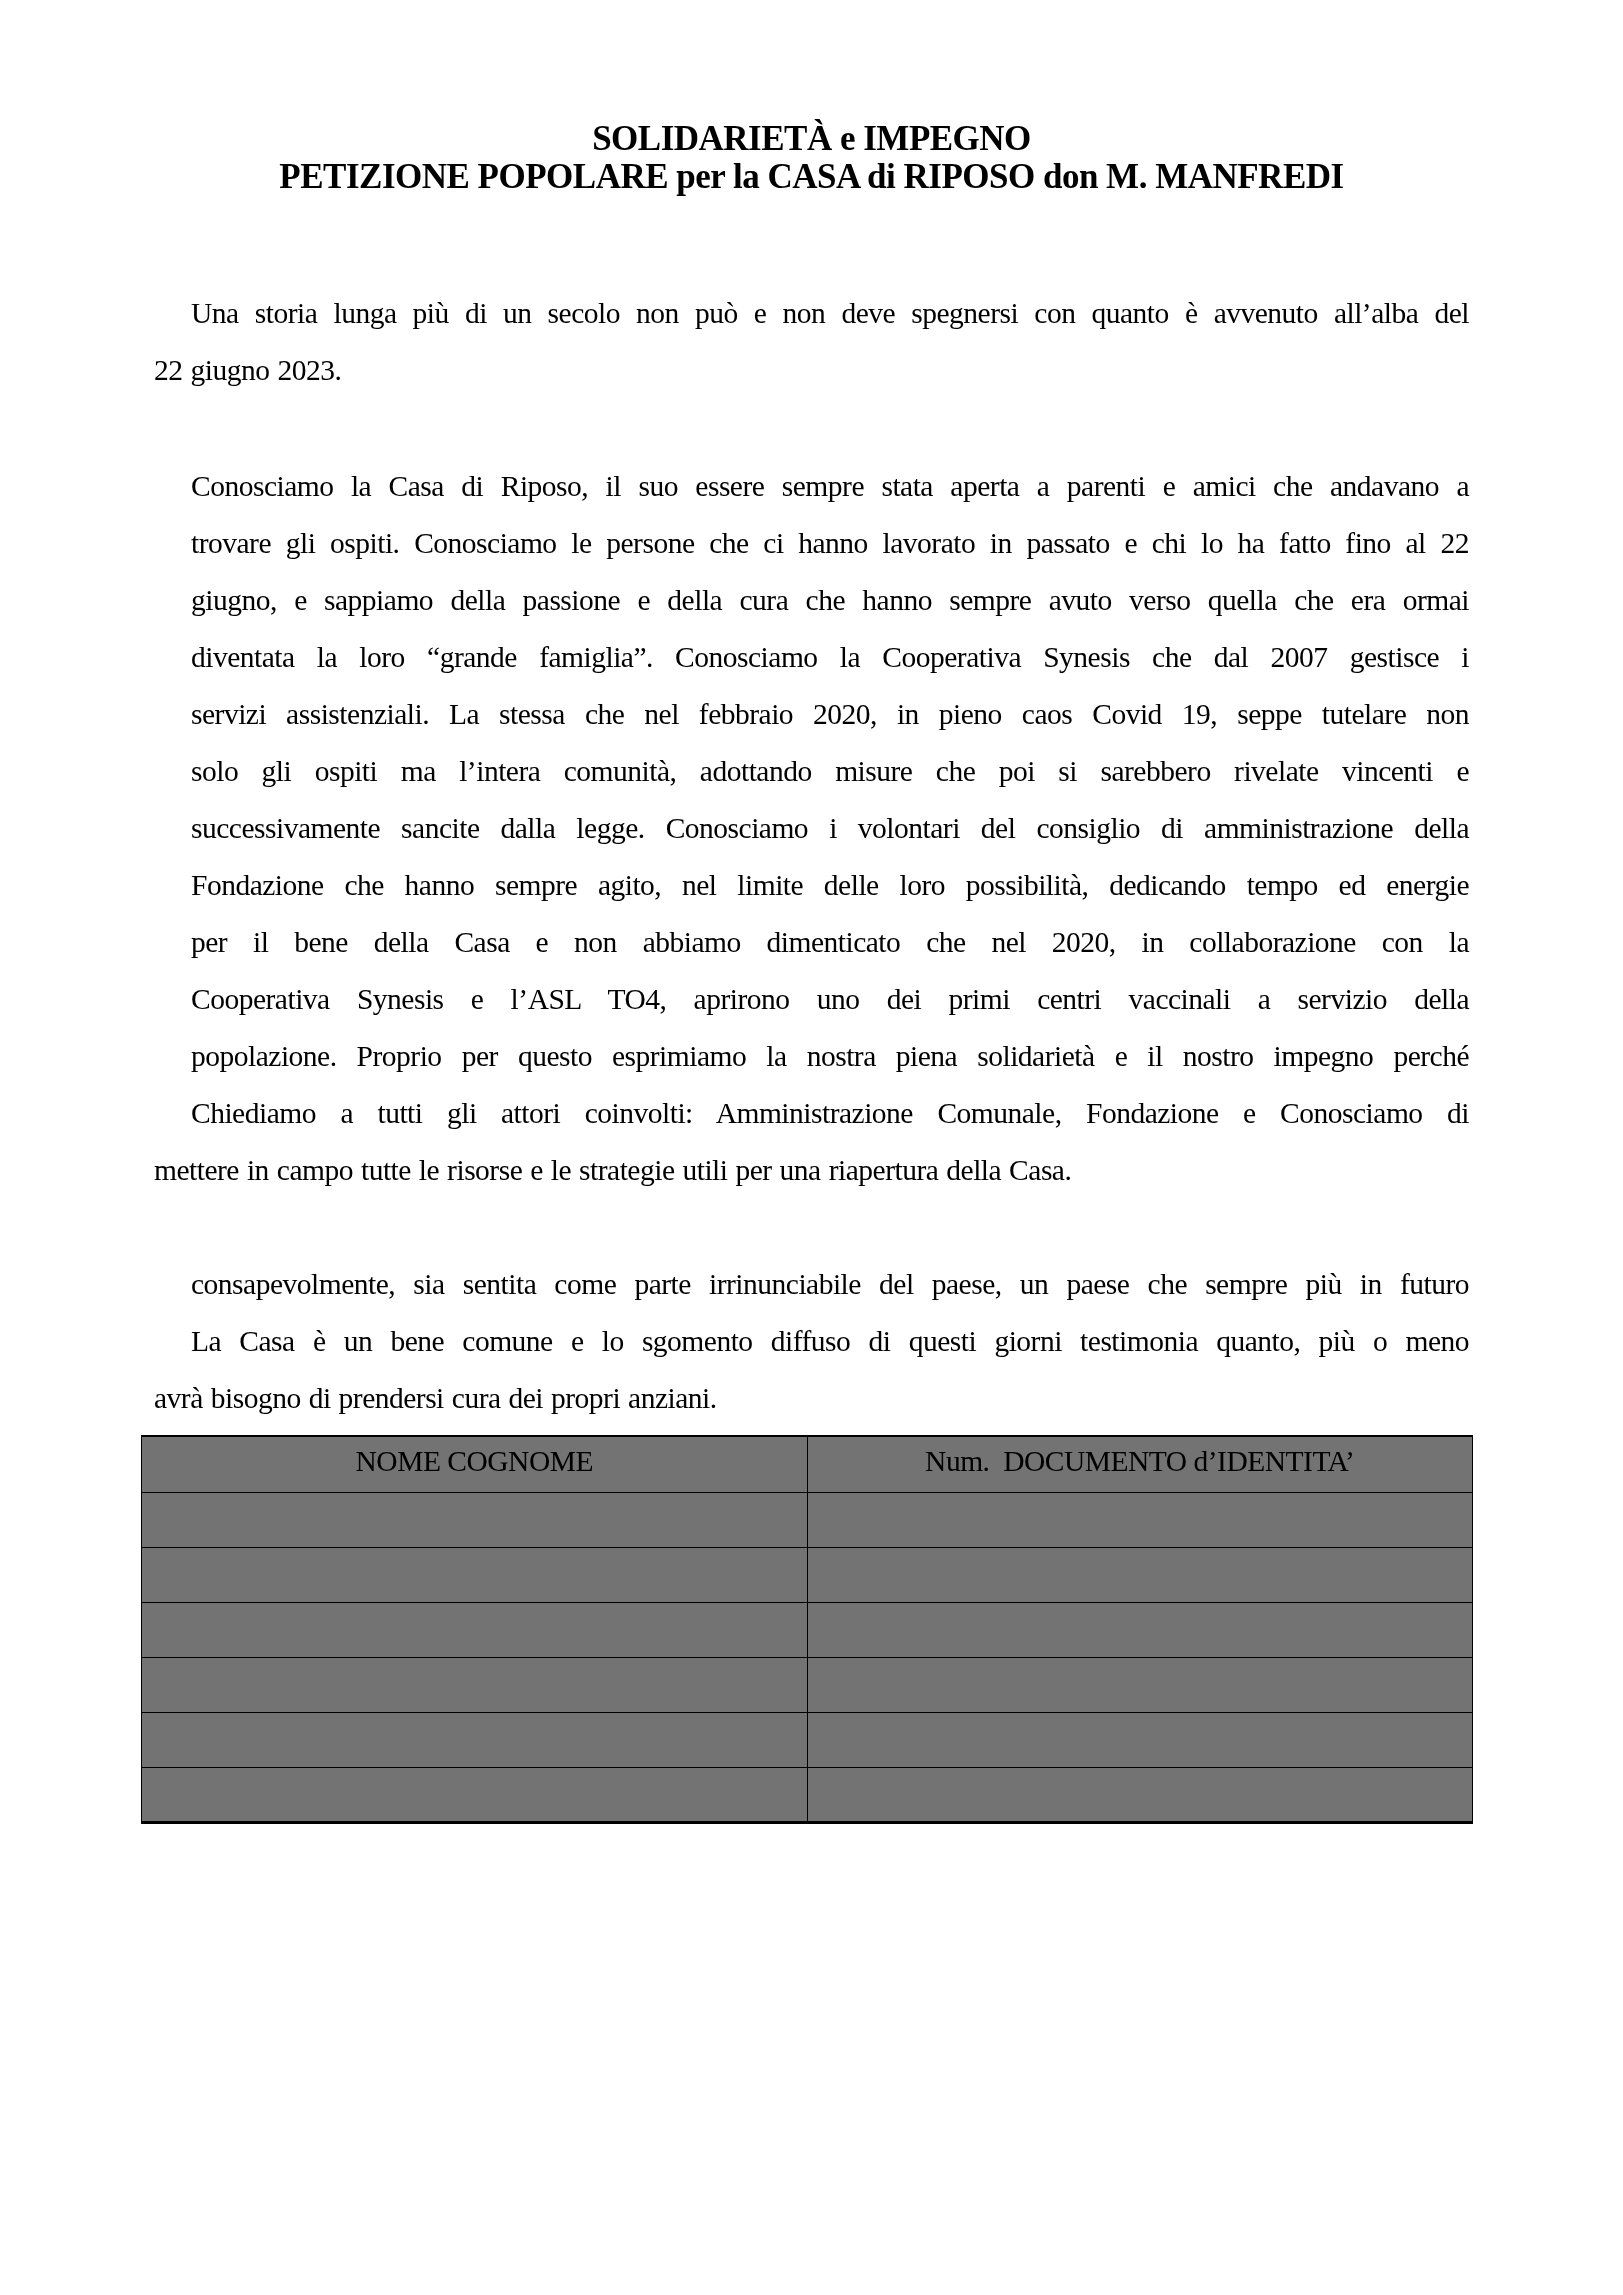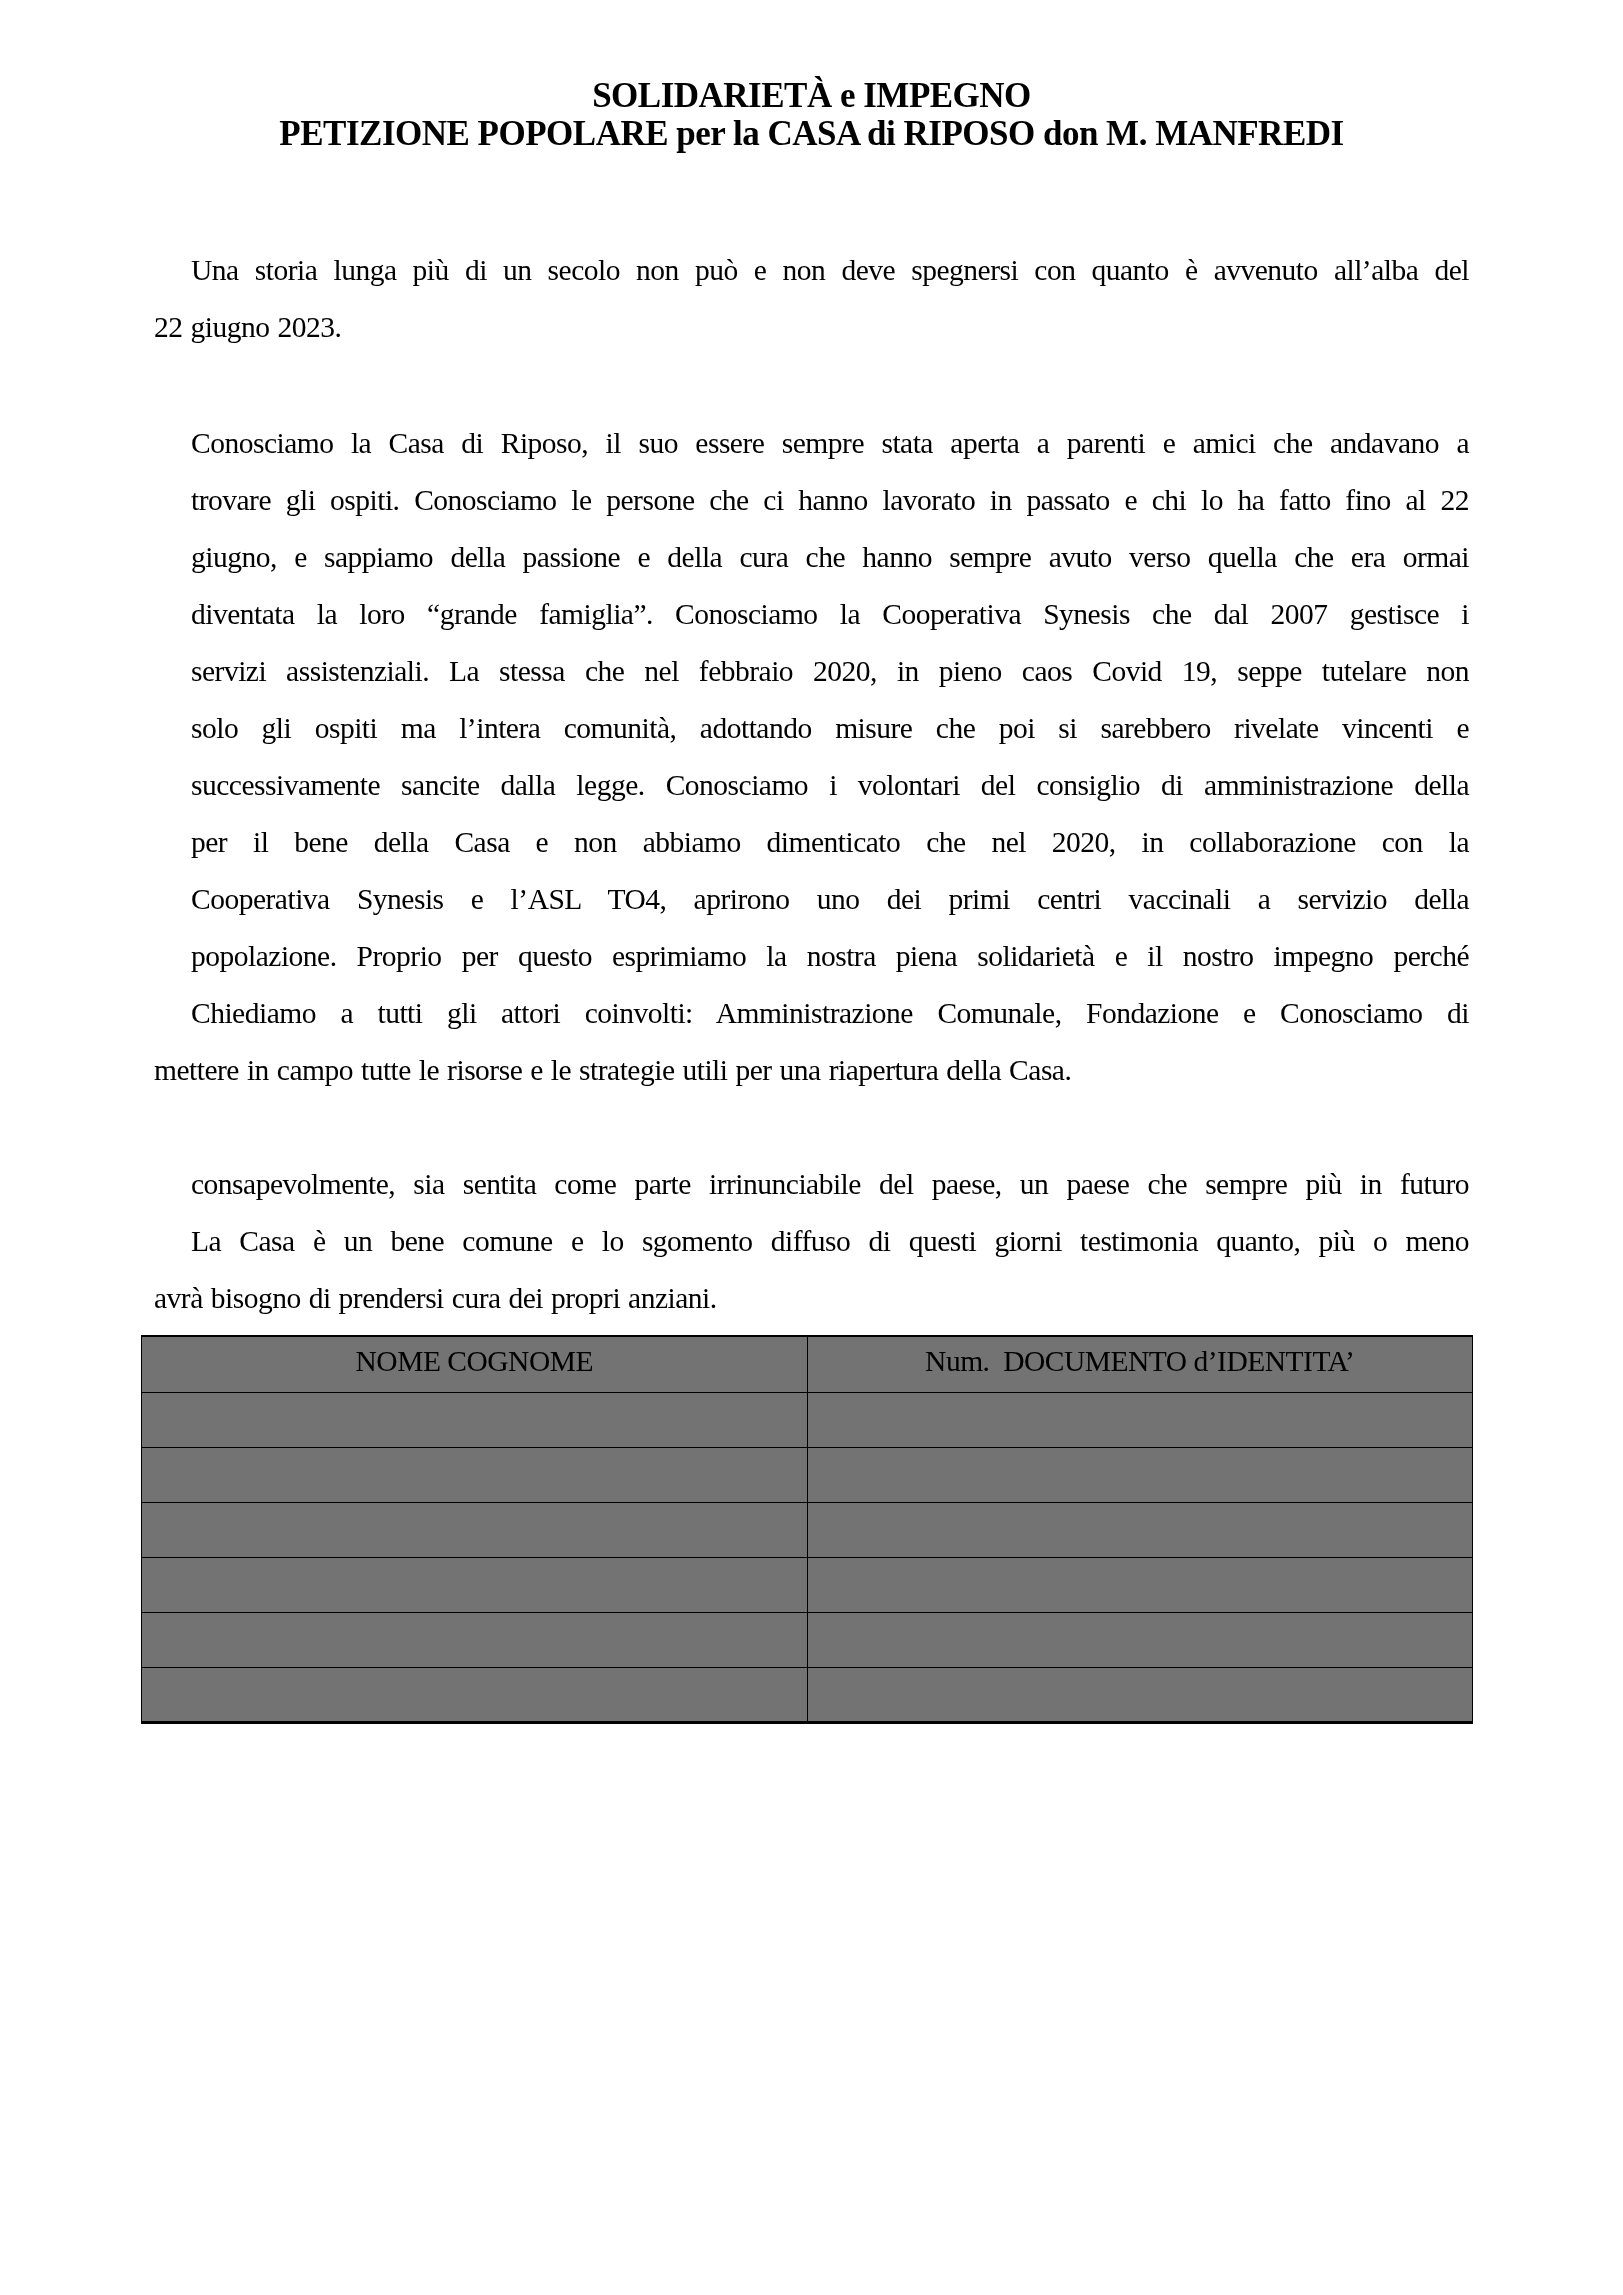--- a/index.html
+++ b/index.html
@@ -8,21 +8,21 @@
     background: #ffffff;
   }
   .page {
     position: relative;
     width: 1623px;
     height: 2162px;
     box-sizing: border-box;
     background: #ffffff;
     color: #000000;
     font-family: "Liberation Serif", "DejaVu Serif", serif;
-    padding: 77px 154px 0 154px;
+    padding: 120px 154px 0 154px;
     overflow: hidden;
   }
   .title {
     font-size: 35px;
     line-height: 38px;
     font-weight: bold;
     text-align: center;
     letter-spacing: -0.5px;
   }
   .para {
@@ -90,20 +90,21 @@
     </div>
 
   <div class="para p2">
       <div class="line just">Conosciamo la Casa di Riposo, il suo essere sempre stata aperta a parenti e amici che andavano a</div>
       <div class="line just">trovare gli ospiti. Conosciamo le persone che ci hanno lavorato in passato e chi lo ha fatto fino al 22</div>
       <div class="line just">giugno, e sappiamo della passione e della cura che hanno sempre avuto verso quella che era ormai</div>
       <div class="line just">diventata la loro “grande famiglia”. Conosciamo la Cooperativa Synesis che dal 2007 gestisce i</div>
       <div class="line just">servizi assistenziali. La stessa che nel febbraio 2020, in pieno caos Covid 19, seppe tutelare non</div>
       <div class="line just">solo gli ospiti ma l’intera comunità, adottando misure che poi si sarebbero rivelate vincenti e</div>
       <div class="line just">successivamente sancite dalla legge. Conosciamo i volontari del consiglio di amministrazione della</div>
+      <div class="line just">Fondazione che hanno sempre agito, nel limite delle loro possibilità, dedicando tempo ed energie</div>
       <div class="line just">per il bene della Casa e non abbiamo dimenticato che nel 2020, in collaborazione con la</div>
       <div class="line just">Cooperativa Synesis e l’ASL TO4, aprirono uno dei primi centri vaccinali a servizio della</div>
       <div class="line just">popolazione. Proprio per questo esprimiamo la nostra piena solidarietà e il nostro impegno perché</div>
       <div class="line just">Chiediamo a tutti gli attori coinvolti: Amministrazione Comunale, Fondazione e Conosciamo di</div>
       <div class="line">mettere in campo tutte le risorse e le strategie utili per una riapertura della Casa.</div>
     </div>
 
   <div class="para p3">
       <div class="line just">consapevolmente, sia sentita come parte irrinunciabile del paese, un paese che sempre più in futuro</div>
       <div class="line just">La Casa è un bene comune e lo sgomento diffuso di questi giorni testimonia quanto, più o meno</div>

